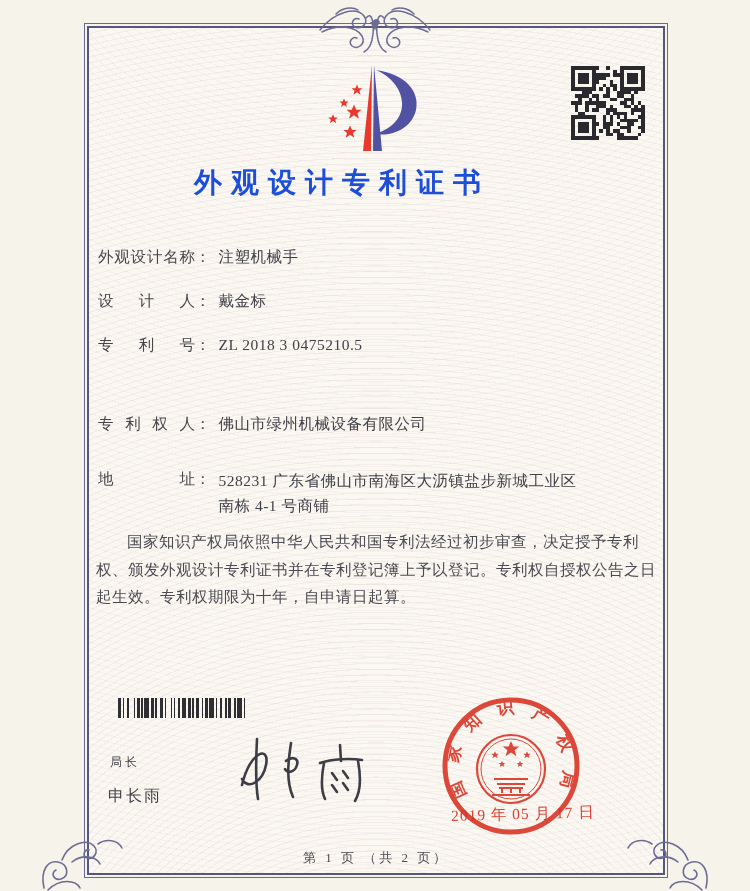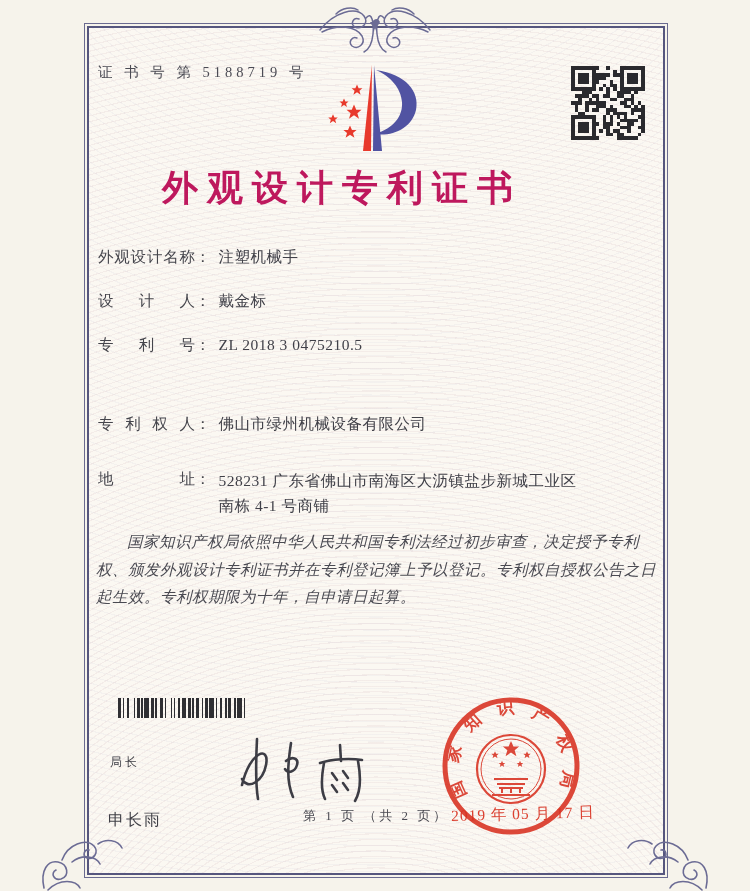--- a/index.html
+++ b/index.html
@@ -23,48 +23,48 @@
       repeating-radial-gradient(150% 95% at 50% -30%, rgba(150,150,190,0.07) 0 1.2px, rgba(0,0,0,0) 1.2px 7px);
   }
   .cert-no {
     position:absolute; left:98px; top:63px;
     font-size:14.5px; letter-spacing:4px; color:#4b4b54;
   }
   .logo { position:absolute; left:320px; top:57px; width:108px; height:98px; }
   .qr   { position:absolute; left:571px; top:66px; width:74px; height:74px; }
   .title {
     position:absolute; left:84px; top:164px; width:516px;
-    text-align:center; font-size:36px; font-weight:bold;
-    letter-spacing:9px; color:#be185d;
+    text-align:center; font-size:28px; font-weight:bold;
+    letter-spacing:9px; color:#1d4ed8;
   }
   .field { position:absolute; left:98px; font-size:15.5px; white-space:nowrap; }
   .flabel { display:inline-block; width:97px; text-align:justify; text-align-last:justify; color:#45454c; }
   .fcolon { display:inline-block; margin-right:8px; }
   .fvalue { color:#404048; letter-spacing:0.5px; }
   .field.wrap { white-space:normal; }
   .field.wrap .fvalue { display:inline-block; width:360px; vertical-align:top; line-height:1.6; }
   .field .pair2 { position:absolute; left:277px; top:0; white-space:nowrap; }
   .paras {
     position:absolute; left:96px; top:528px; width:568px;
     font-size:15.5px; line-height:1.78; color:#4a4a52;
-    font-style:italic; letter-spacing:0.5px;
+    letter-spacing:0.5px;
   }
   .paras p { text-indent:2em; }
   .barcode { position:absolute; left:118px; top:698px; width:158px; height:20px; }
   .signer-title { position:absolute; left:110px; top:754px; font-size:12px; letter-spacing:3px; color:#3f3f46; }
-  .signer-name  { position:absolute; left:108px; top:786px; font-size:16px; letter-spacing:2px; color:#3f3f46;margin-top:24px; }
+  .signer-name  { position:absolute; left:108px; top:786px; font-size:16px; letter-spacing:2px; color:#3f3f46; }
   .signature { position:absolute; left:224px; top:733px; width:200px; height:84px; }
   .seal { position:absolute; left:436px; top:691px; width:150px; height:150px; }
   .seal-date {
     position:absolute; left:451px; top:804px; font-size:15.5px;
     color:rgba(216,48,32,0.92); letter-spacing:1px; white-space:nowrap;
     transform:rotate(-1.5deg);
   }
   .footer {
-    position:absolute; left:84px; top:807px; width:584px; text-align:center;
+    position:absolute; left:84px; top:849px; width:584px; text-align:center;
     font-size:13px; letter-spacing:3px; color:#4a4a52;
   }
   .ornament-top { position:absolute; left:262px; top:2px; width:226px; height:52px; }
   .flourish { position:absolute; width:88px; height:58px; }
   .flourish.bl { left:38px;  top:834px; }
   .flourish.br { left:624px; top:834px; transform:scaleX(-1); }
   svg { display:block; width:100%; height:100%; }
 </style>
 </head>
 <body>
@@ -106,21 +106,20 @@
       <g stroke="#6b6b94" fill="none" stroke-width="1.6" stroke-linecap="round">
         <path d="M6,54 C2,36 10,26 20,28 C30,30 32,42 23,45 C16,47 12,39 18,36"></path>
         <path d="M10,56 C22,44 38,46 42,54"></path>
         <path d="M24,26 C30,10 48,4 56,12 C61,18 56,26 49,24 C44,22 46,15 51,16"></path>
         <path d="M34,28 C44,20 58,22 62,30"></path>
         <path d="M60,10 C68,4 80,6 84,14"></path>
       </g>
     </svg>
   </div>
 
-  <div class="cert-no">证 书 号 第 5188719 号</div>
 
   <div class="logo">
     <svg viewBox="0 0 108 98">
       <defs>
         <path id="star" d="M0,-6 L1.8,-1.9 L6,-1.9 L2.7,0.9 L4,5.3 L0,2.6 L-4,5.3 L-2.7,0.9 L-6,-1.9 L-1.8,-1.9 Z" fill="#e8392c"></path>
       </defs>
 
       <path d="M56,13 C86,17 100,35 96,53 C92,71 72,80 55,77 C74,71 83,59 82,45 C81,31 70,19 56,13 Z" fill="#5153a2"></path>
 
       <polygon points="52,8 43,94 51,94" fill="#e8392c"></polygon>

